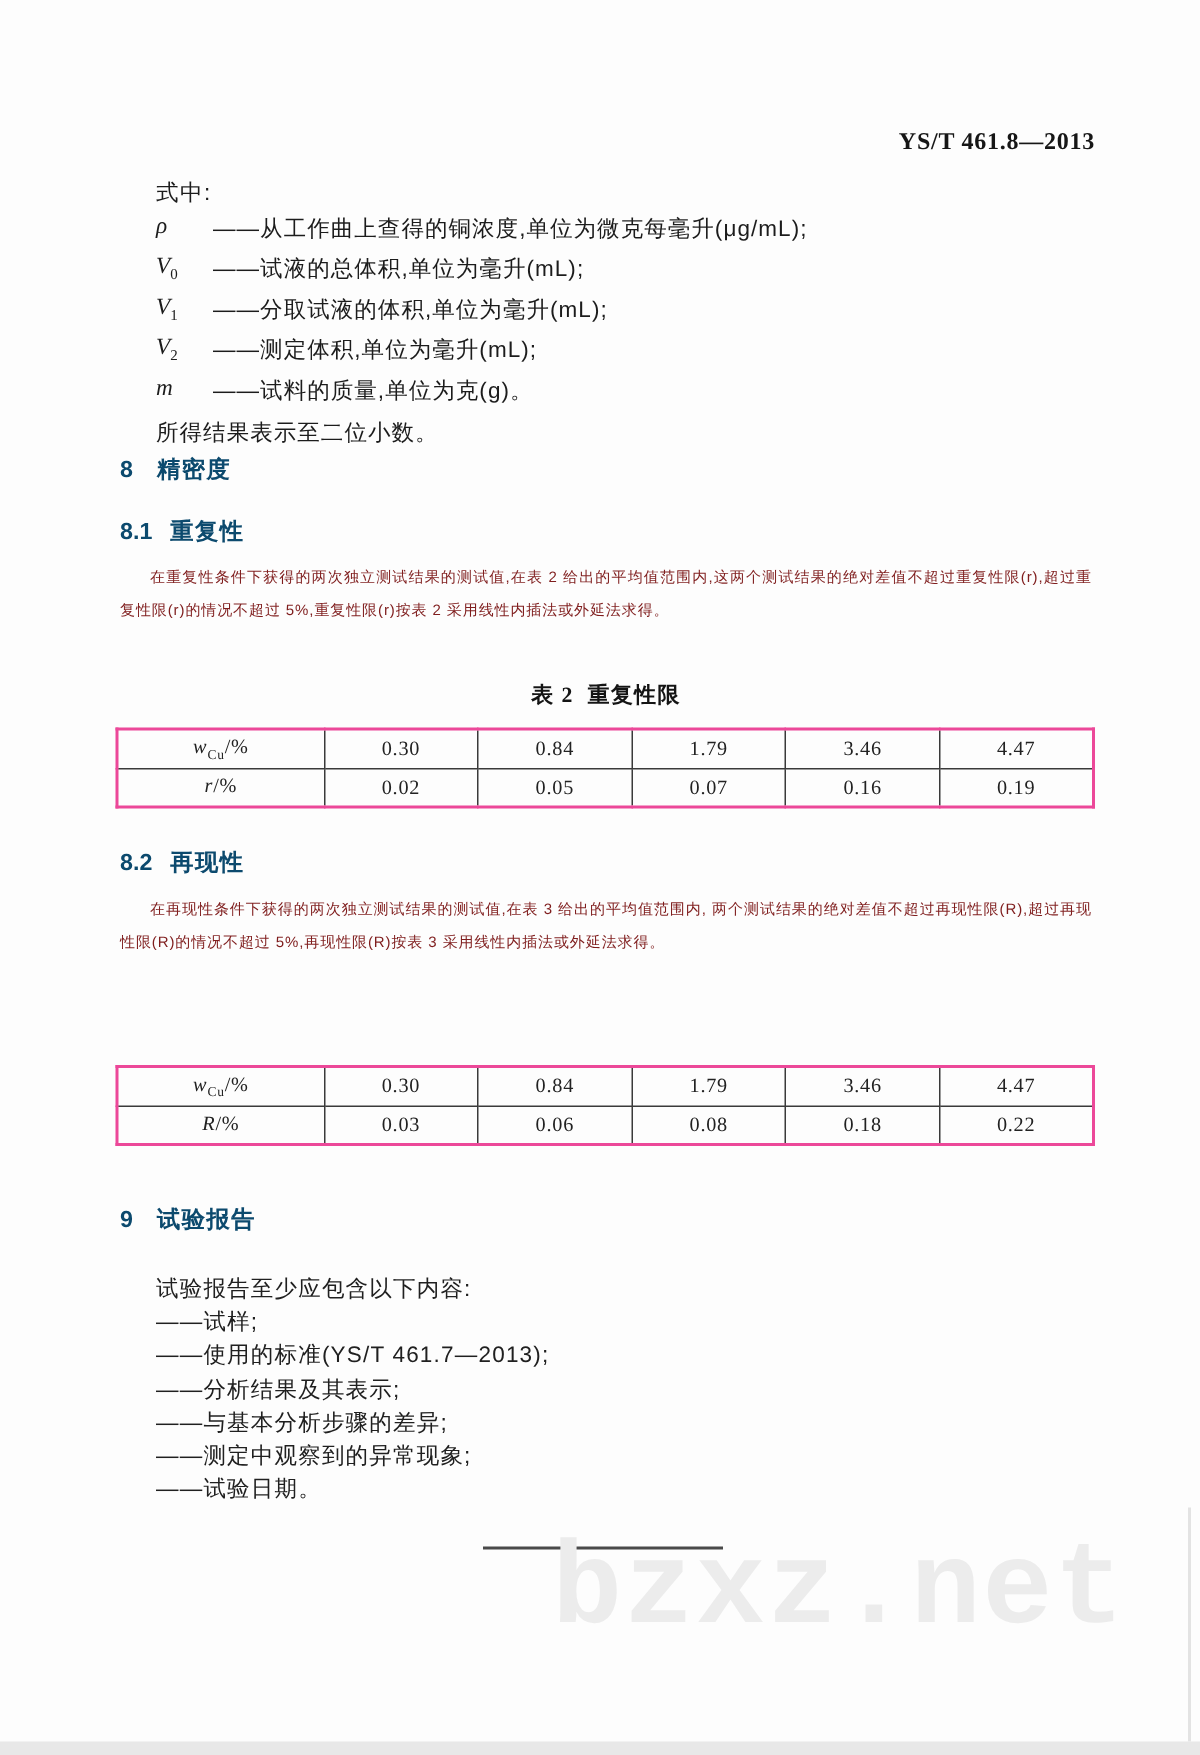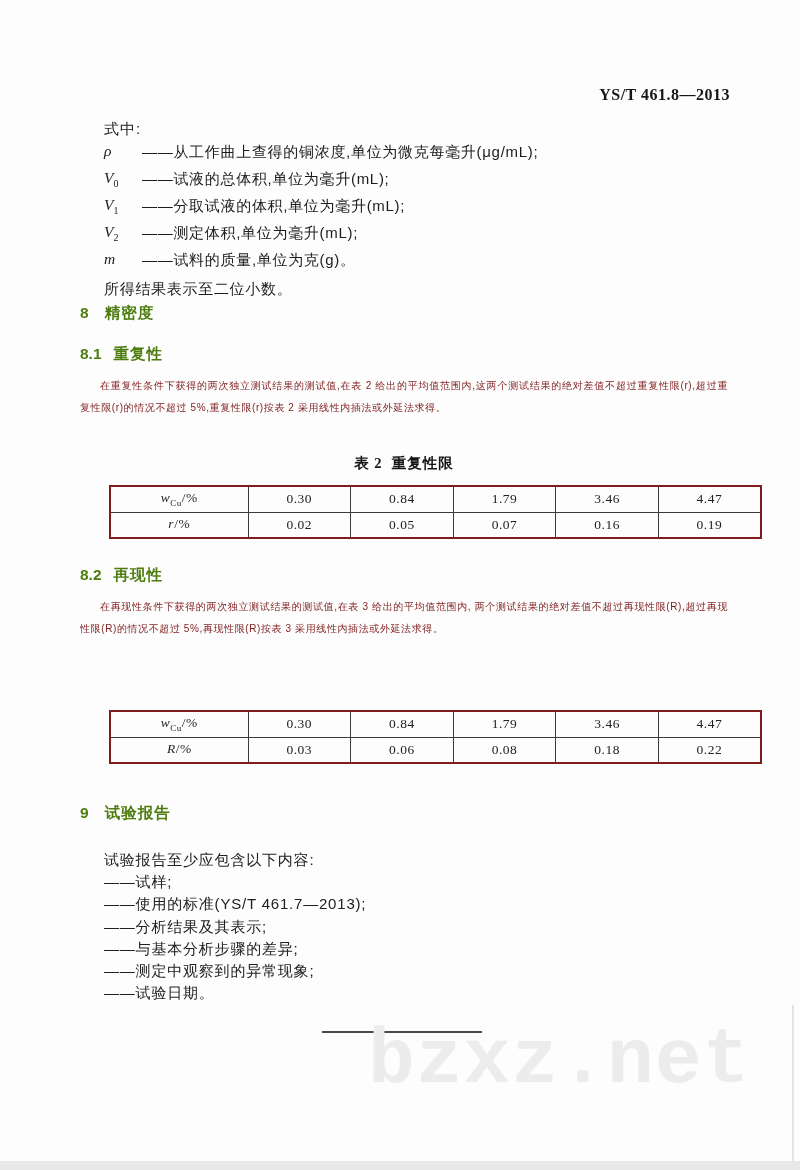--- a/index.html
+++ b/index.html
@@ -46,21 +46,21 @@
   .var-desc { letter-spacing: 0.7px; }
   .result-note { margin-top: 5px; height: 20px; line-height: 20px; letter-spacing: 0.7px; }
 
   
   .sec-heading {
     position: absolute;
     left: 80px;
     font-weight: 700;
     font-size: 15.5px;
     letter-spacing: 1px;
-    color: #4d7c0f;
+    color: #0c4a6e;
   }
   .sec-heading .sec-num { margin-right: 16px; letter-spacing: 0; }
   .sec-heading.sub .sec-num { margin-right: 12px; }
 
   
   .para {
     position: absolute;
     left: 80px;
     width: 648px;
     font-size: 10px;
@@ -85,21 +85,21 @@
   }
 
   
   table.limits {
     position: absolute;
     left: 77px;
     width: 651px;
     border-collapse: collapse;
     table-layout: fixed;
   }
-  table.limits { border: 2px solid #7f1d1d; margin-left: 32px; }
+  table.limits { border: 2px solid #ec4899; }
   table.limits td {
     border: 1px solid #3a3a3a;
     height: 26px;
     text-align: center;
     vertical-align: middle;
     font-family: "Liberation Serif", serif;
     font-size: 13.5px;
     letter-spacing: 0.5px;
     color: #222;
   }

